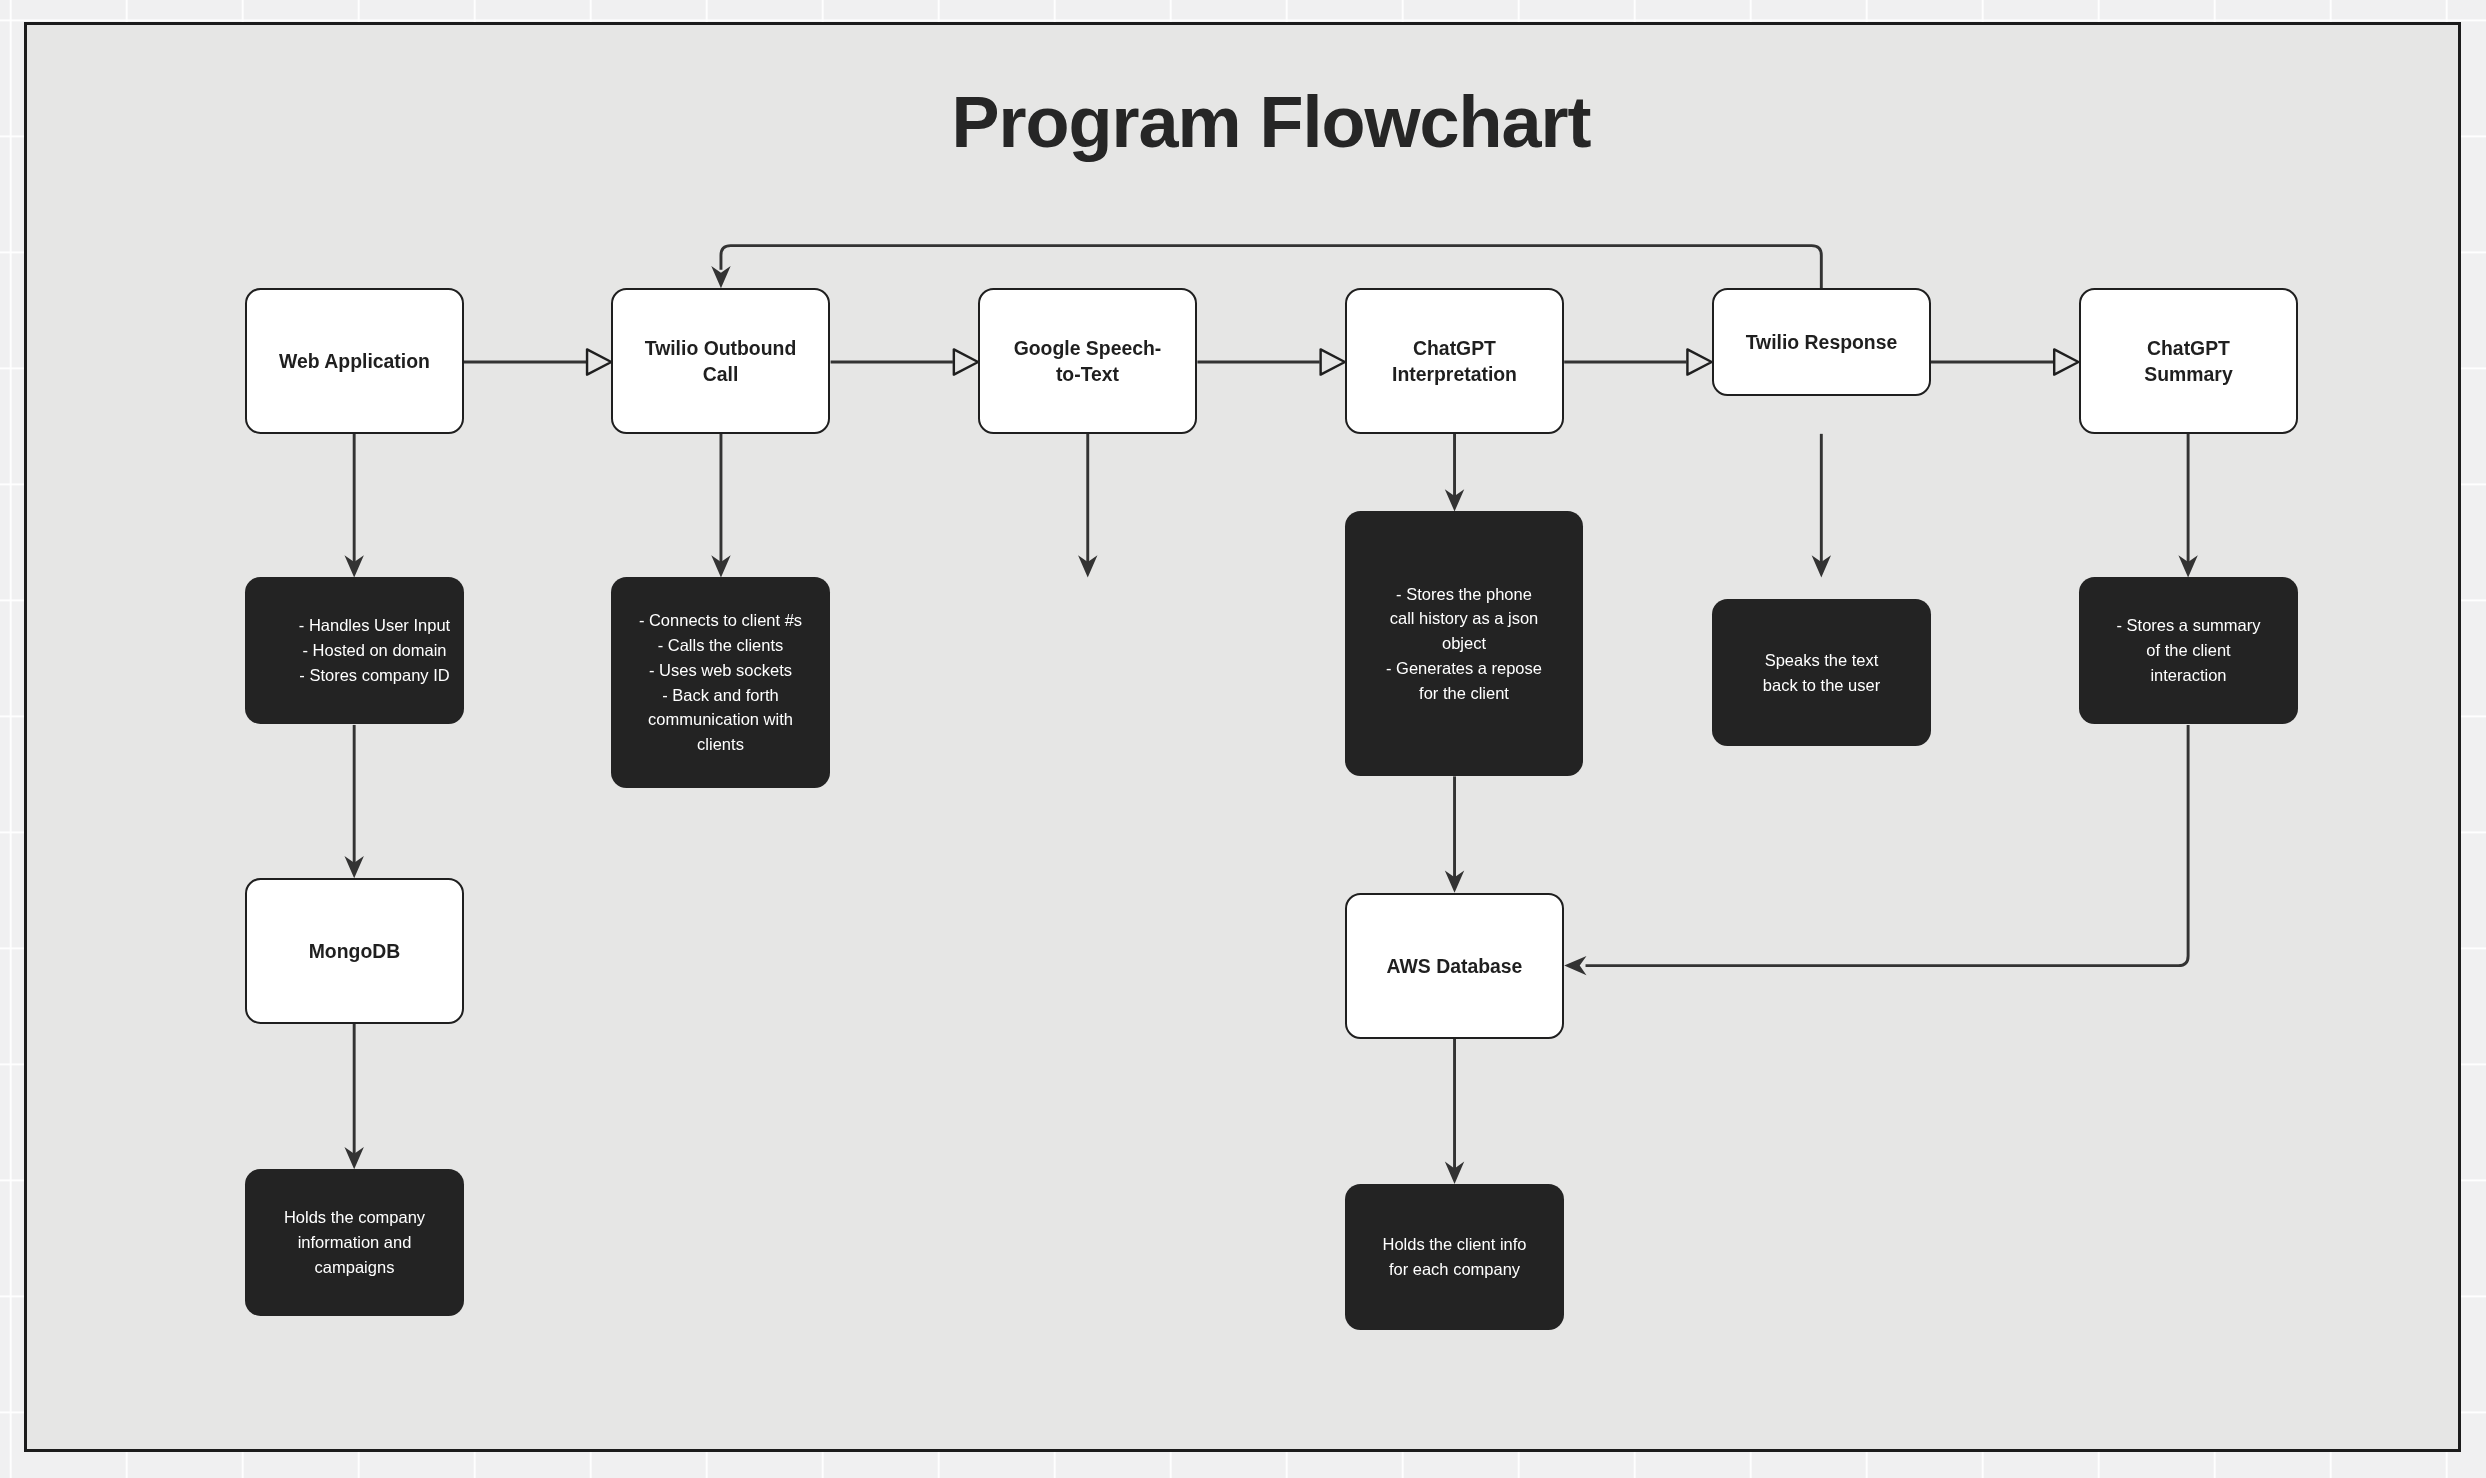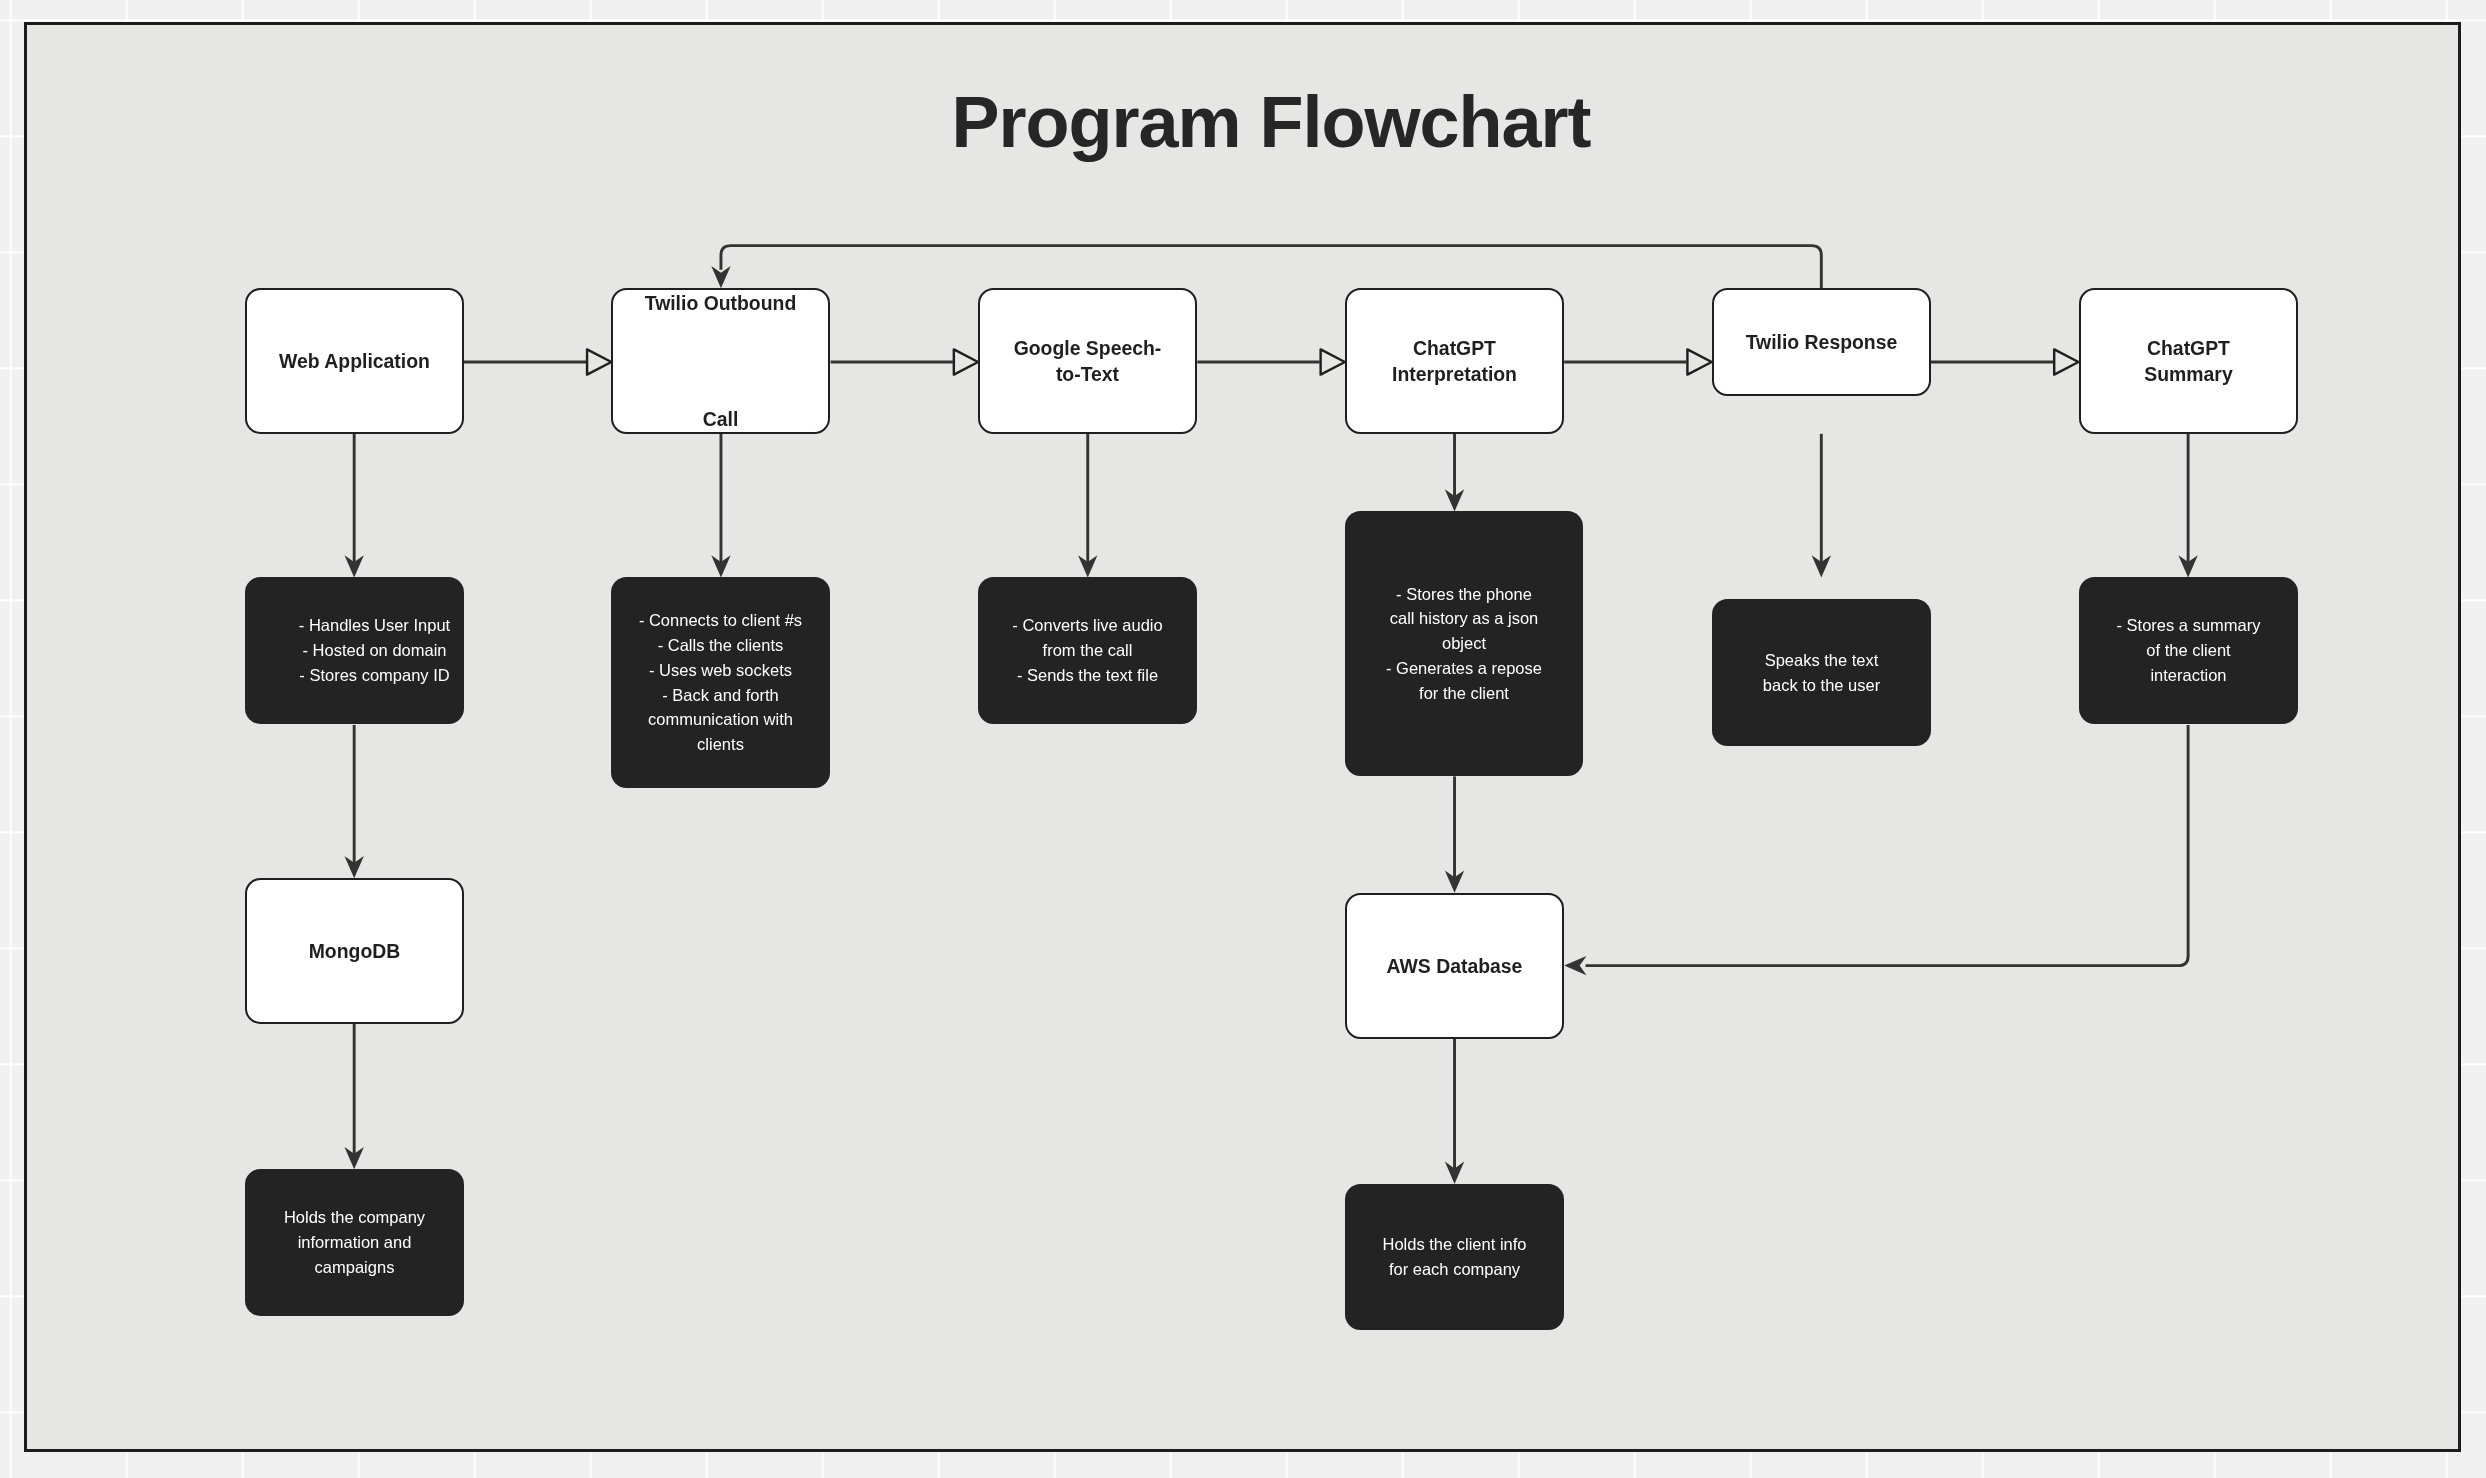--- a/index.html
+++ b/index.html
@@ -87,21 +87,21 @@
 
     <path d="M2255,747 L2255,985 Q2255,995 2245,995 L1634,995"></path>
     <polygon class="solid" points="1612,995 1635,985 1628,995 1635,1005"></polygon>
   </svg>
 
   <div class="title">Program Flowchart</div>
 
   <div class="node light" style="left:245px;top:288px;width:219px;height:146px;">
       <div>Web Application</div>
     </div>
-  <div class="node light" style="left:611px;top:288px;width:219px;height:146px;justify-content:space-between;">
+  <div class="node light" style="left:611px;top:288px;width:219px;height:146px;">
       <div>Twilio Outbound</div>
       <div>Call</div>
     </div>
   <div class="node light" style="left:978px;top:288px;width:219px;height:146px;">
       <div>Google Speech-</div>
       <div>to-Text</div>
     </div>
   <div class="node light" style="left:1345px;top:288px;width:219px;height:146px;">
       <div>ChatGPT</div>
       <div>Interpretation</div>
@@ -119,25 +119,20 @@
       <div>- Hosted on domain</div>
       <div>- Stores company ID</div>
     </div>
   <div class="node dark" style="left:611px;top:577px;width:219px;height:211px;">
       <div>- Connects to client #s</div>
       <div>- Calls the clients</div>
       <div>- Uses web sockets</div>
       <div>- Back and forth</div>
       <div>communication with</div>
       <div>clients</div>
-    </div>
-  <div class="node dark" style="left:978px;top:577px;width:219px;height:147px;">
-      <div>- Converts live audio</div>
-      <div>from the call</div>
-      <div>- Sends the text file</div>
     </div>
   <div class="node dark" style="left:1345px;top:511px;width:238px;height:265px;">
       <div>- Stores the phone</div>
       <div>call history as a json</div>
       <div>object</div>
       <div>- Generates a repose</div>
       <div>for the client</div>
     </div>
   <div class="node dark" style="left:1712px;top:599px;width:219px;height:147px;">
       <div>Speaks the text</div>

